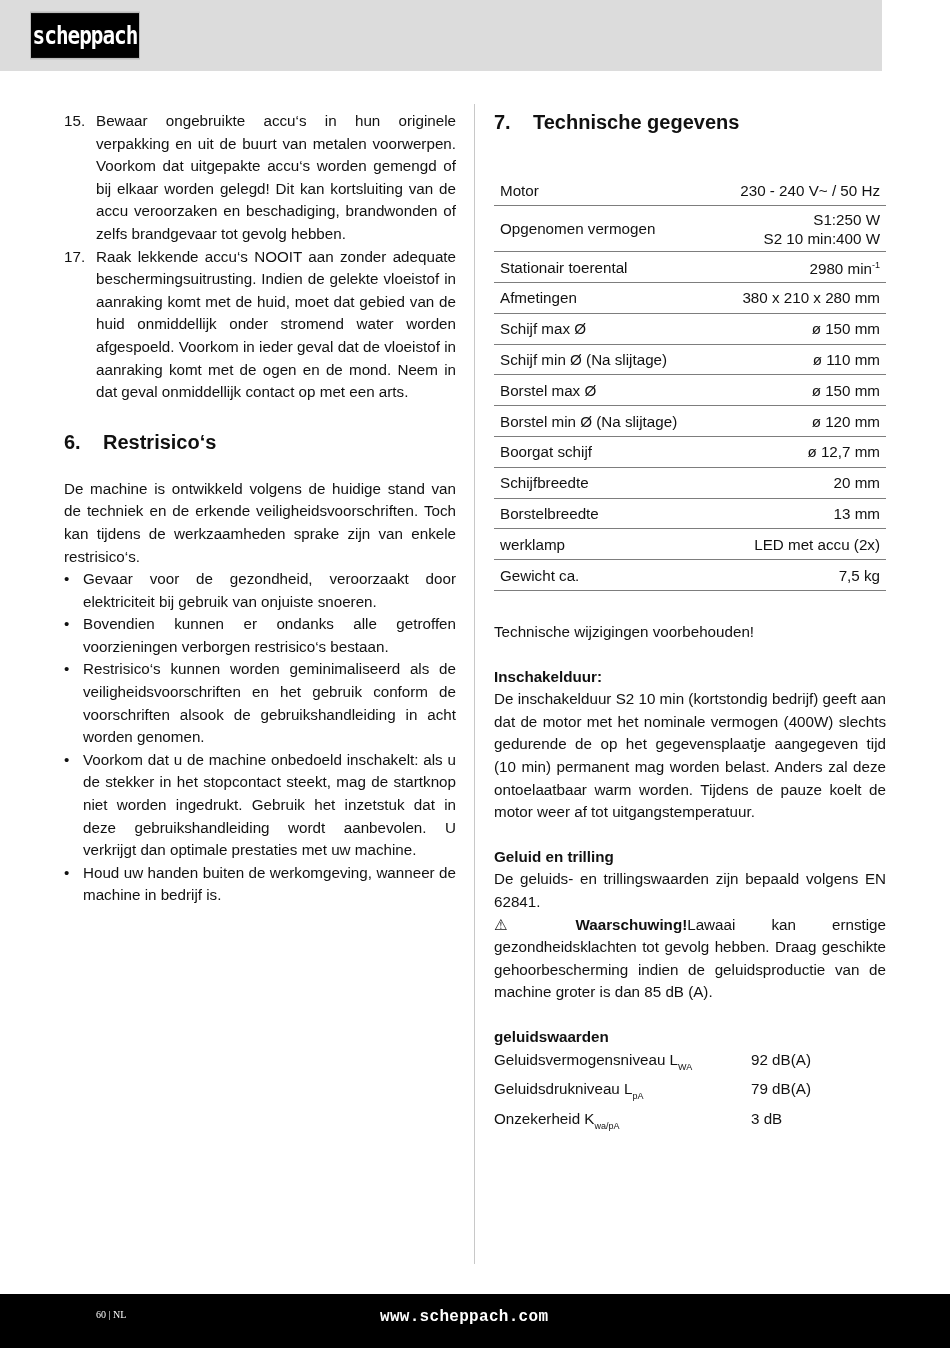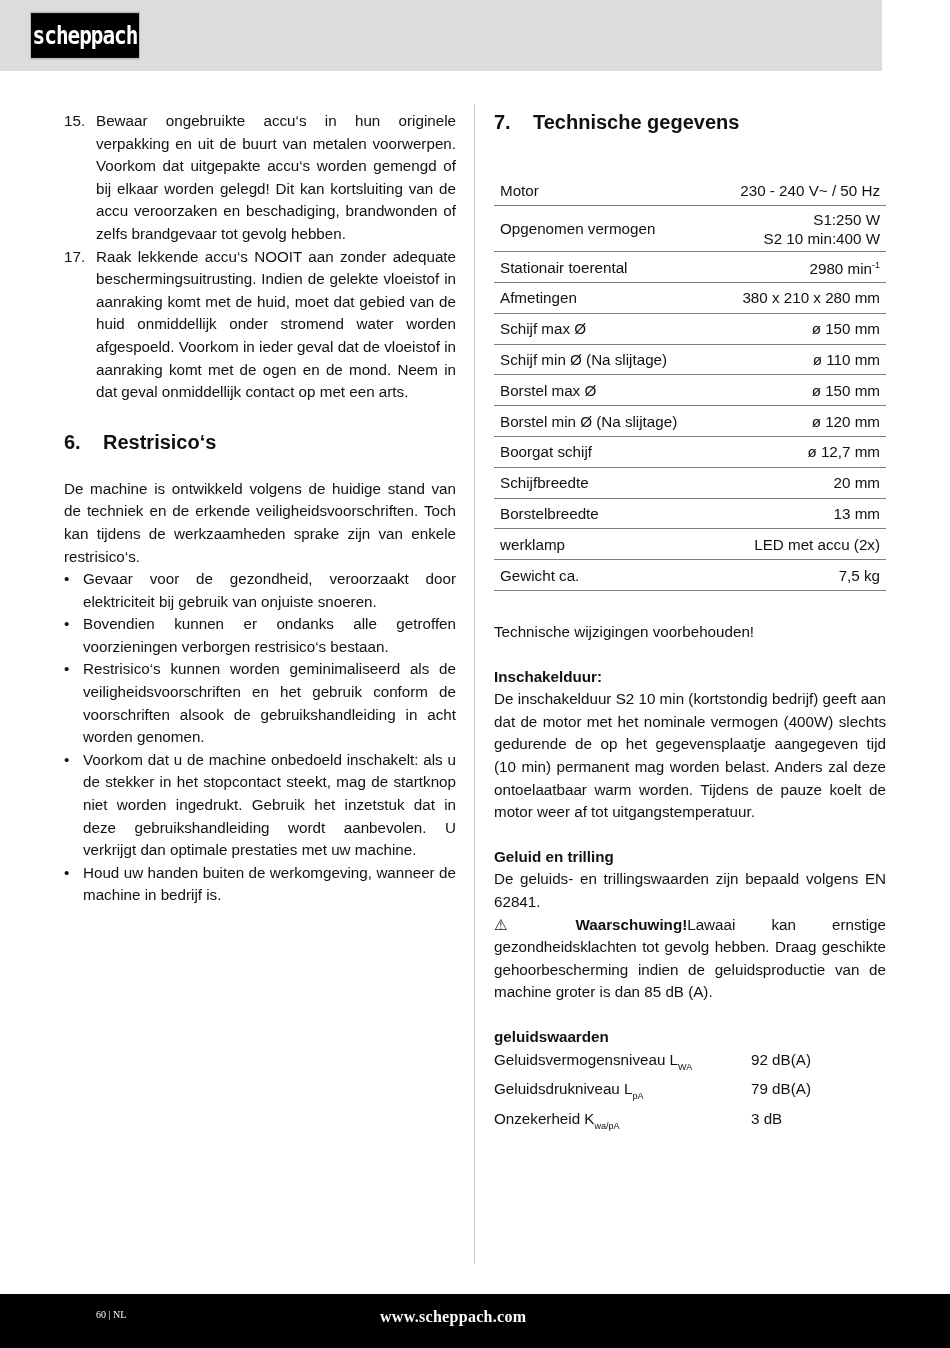--- a/index.html
+++ b/index.html
@@ -38,21 +38,21 @@
     sub { font-size: 9px; vertical-align: -5px; }
 
     .bold { font-weight: bold; }
 
     .sound-table { margin-top: 0; }
     .sound-row { display: flex; line-height: 22.6px; }
     .sound-row .lbl { width: 257px; }
 
     .footer { position: absolute; left: 0; top: 1294px; width: 950px; height: 54px; background: #000; color: #fff; }
     .footer .pageinfo { position: absolute; left: 64px; top: 15px; font-family: Liberation Serif, serif; font-size: 10px; margin-left: 32px; }
-    .footer .url { position: absolute; left: 380px; top: 14px; font-family: Liberation Serif, serif; font-size: 16px; font-weight: bold; letter-spacing: 0.3px; }
+    .footer .url { position: absolute; left: 380px; top: 14px; font-family: Liberation Mono, monospace; font-size: 16px; font-weight: bold; letter-spacing: 0.3px; }
   </style>
 </head>
 <body>
 
 <div class="header">
   <div class="logo">scheppach</div>
 </div>
 
 <div class="col-divider"></div>
 

